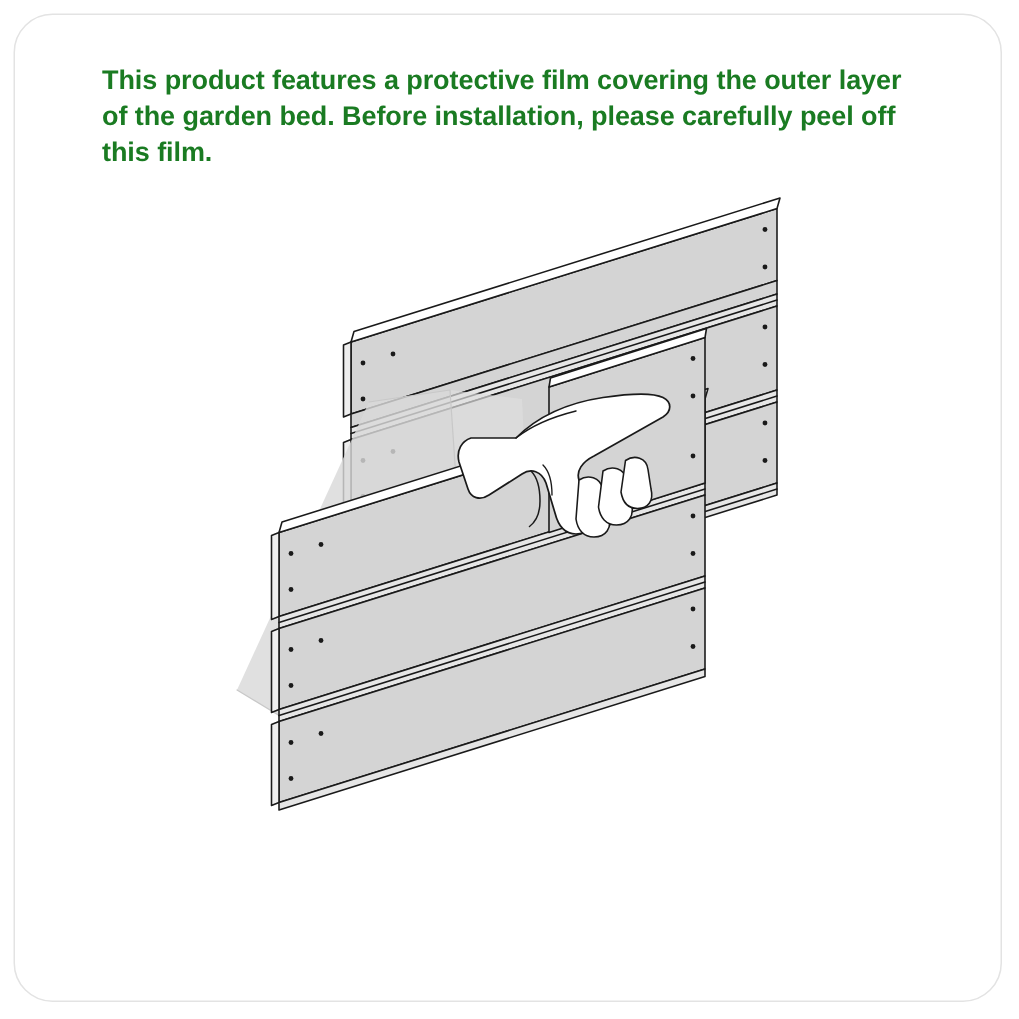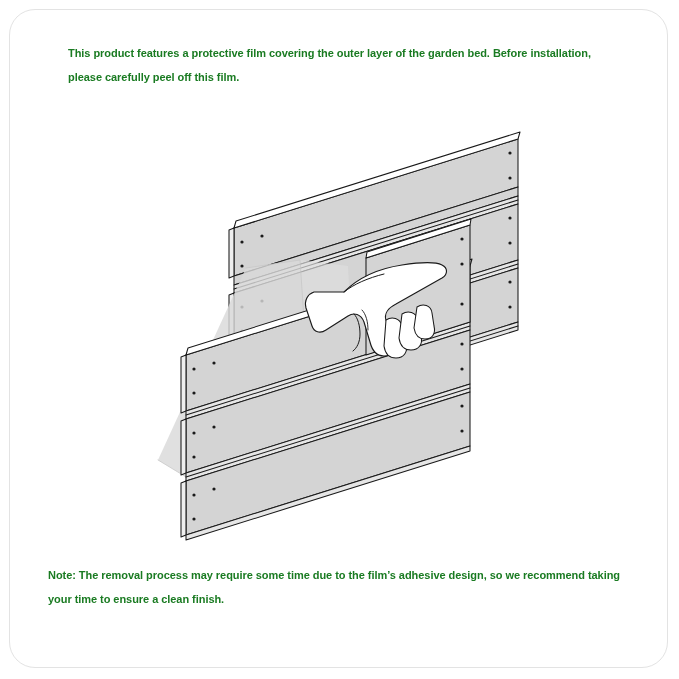--- a/index.html
+++ b/index.html
@@ -25,21 +25,21 @@
     background: #ffffff;
     border: 1px solid #e3e3e3;
     border-radius: 26px;
     overflow: hidden;
   }
 
   .note-text {
     position: absolute;
     color: #1a7b22;
     font-weight: bold;
-    font-size: 11px;
+    font-size: 18px;
     line-height: 24px;
     letter-spacing: -0.05px;
     white-space: pre-line;
     margin: 0;
   }
 
   #intro-text {
     left: 58px;
     top: 31px;
     width: 552px;
@@ -216,15 +216,14 @@
           <path fill="none" stroke="#1a1a1a" stroke-width="1" d="M 344,206 C 348,210 350,218 350,226 C 350,234 347,240 343,243"></path>
           <path fill="none" stroke="#1a1a1a" stroke-width="0.9" d="M 352,202 C 356,206 358,214 358,222"></path>
 
           <path fill="none" stroke="#1a1a1a" stroke-width="1" d="M 334,184 C 344,176 358,170 374,166"></path>
         </g>
 
       </g>
     </svg>
   </div>
 
-  <p class="note-text" id="footer-note-text">Note: The removal process may require some time due to the film’s adhesive design, so we recommend taking your time to ensure a clean finish.</p>
 
 </div>
 
 </body></html>

